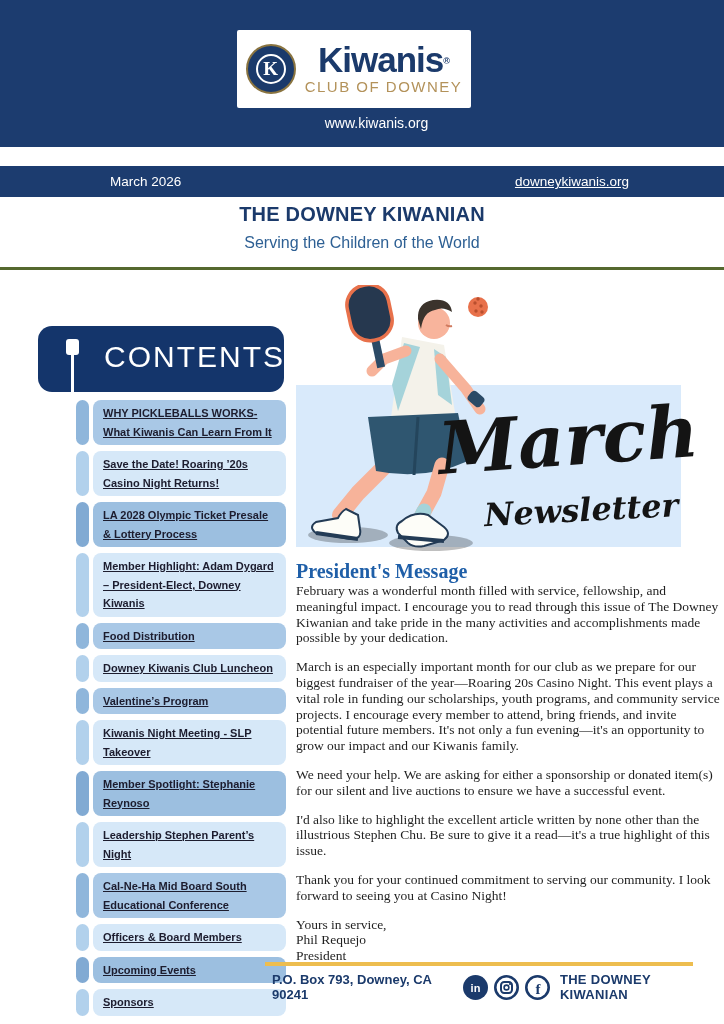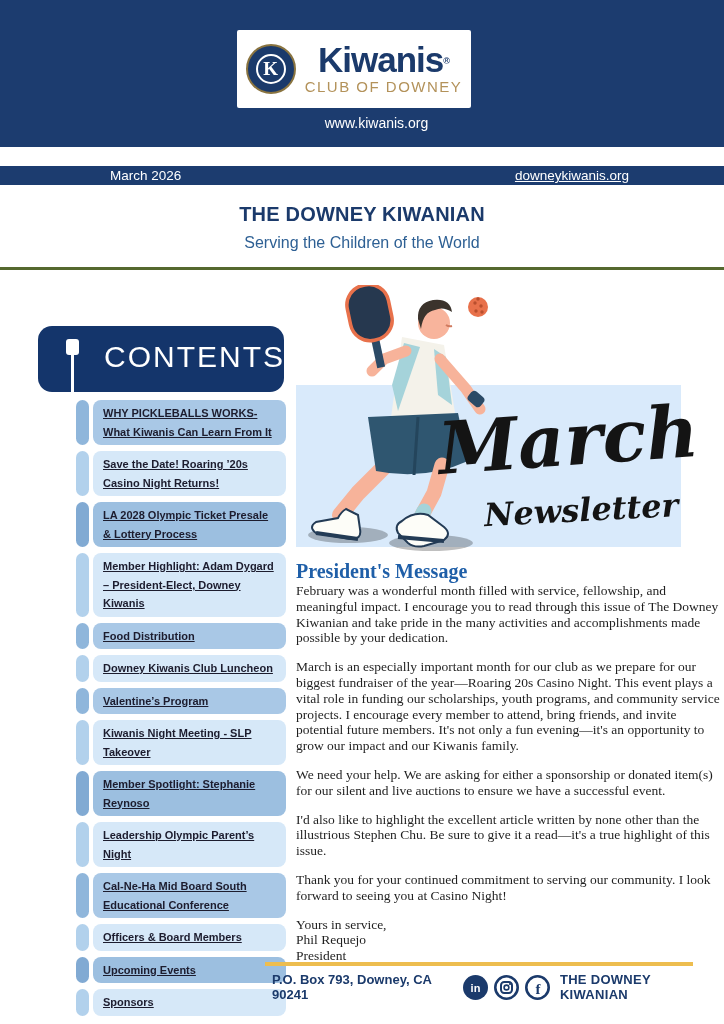--- a/index.html
+++ b/index.html
@@ -21,21 +21,21 @@
     display:flex; align-items:center; justify-content:center;
     color:#ffffff; font-family:"Liberation Serif", serif; font-weight:bold; font-size:19px; }
   .logo-text { text-align:center; }
   .logo-brand { color:#1b3a6b; font-size:35px; font-weight:800; letter-spacing:-1px; line-height:33px; position:relative; }
   .logo-reg { font-size:9px; font-weight:700; vertical-align:top; position:relative; top:2px; }
   .logo-sub { color:#b3925a; font-size:15px; letter-spacing:1.5px; font-weight:500; margin-top:2px; }
   .site-url { position:absolute; left:0; top:115px; width:724px; text-align:center; color:#ffffff; font-size:14px;padding-left:29px; }
 
   
   .gap-strip { position:absolute; left:0; top:147px; width:724px; height:19px; background:#ffffff; }
-  .info-bar { position:absolute; left:0; top:166px; width:724px; height:19px; background:#1c3c6f;
+  .info-bar { position:absolute; left:0; top:166px; width:724px; height:31px; background:#1c3c6f;
     display:flex; align-items:center; color:#ffffff; font-size:13.5px; }
   .info-date { position:absolute; left:110px; }
   .info-link { position:absolute; right:95px; text-decoration:underline; color:#ffffff; cursor:pointer; }
 
   
   .masthead-title { position:absolute; left:0; top:203px; width:724px; text-align:center;
     color:#1b3a6b; font-size:20px; font-weight:800; letter-spacing:0.2px; }
   .masthead-tagline { position:absolute; left:0; top:234px; width:724px; text-align:center;
     color:#2e6094; font-size:16px; font-weight:400; }
   .olive-rule { position:absolute; left:0; top:267px; width:724px; height:3px; background:#55682f; }
@@ -163,21 +163,21 @@
         <span class="toc-label">Kiwanis Night Meeting - SLP Takeover</span>
       </div>
 
       <div class="toc-item tone-dark">
         <span class="toc-cap"></span>
         <span class="toc-label">Member Spotlight: Stephanie Reynoso</span>
       </div>
 
       <div class="toc-item tone-light">
         <span class="toc-cap"></span>
-        <span class="toc-label">Leadership Olympic Parent’s Night</span>
+        <span class="toc-label">Leadership Stephen Parent’s Night</span>
       </div>
 
       <div class="toc-item tone-medium">
         <span class="toc-cap"></span>
         <span class="toc-label">Cal-Ne-Ha Mid Board South Educational Conference</span>
       </div>
 
       <div class="toc-item tone-light">
         <span class="toc-cap"></span>
         <span class="toc-label">Officers &amp; Board Members</span>

